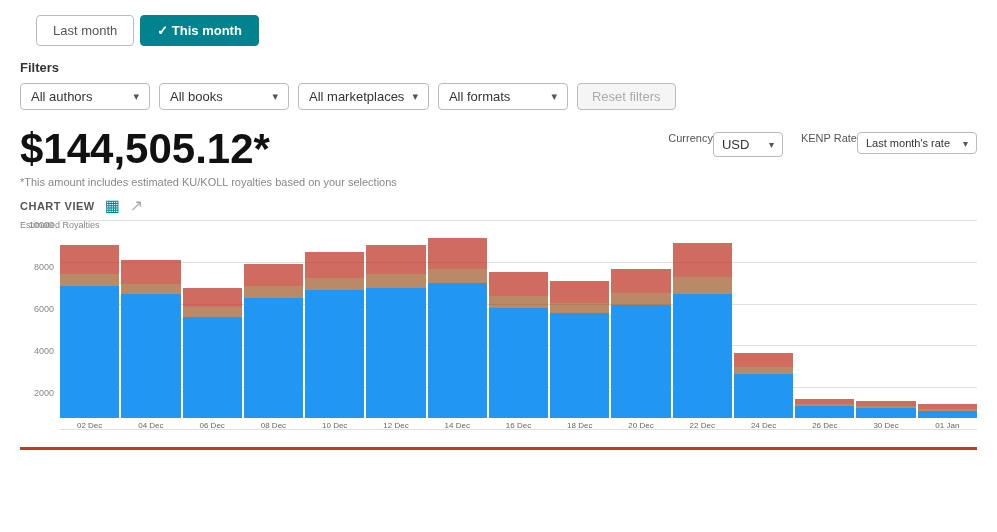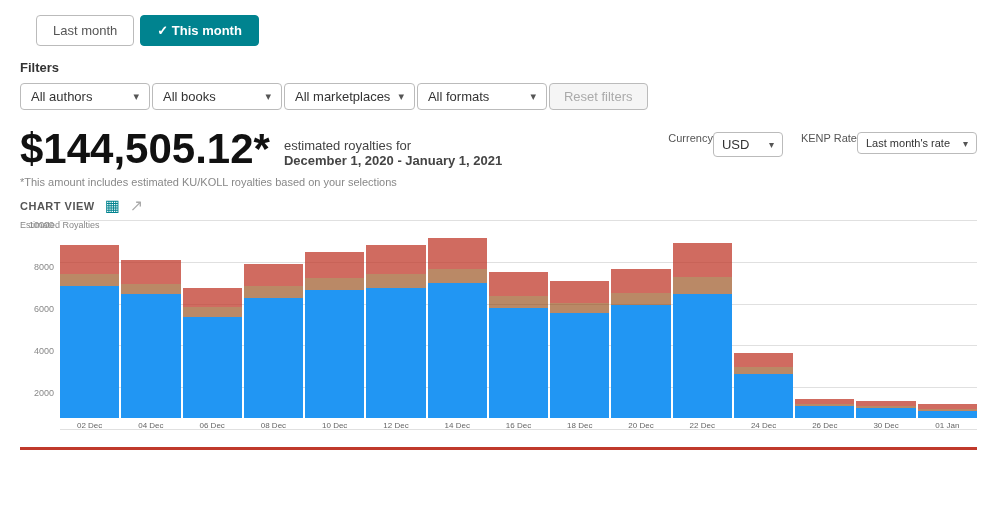--- a/index.html
+++ b/index.html
@@ -44,21 +44,21 @@
       font-weight: bold;
     }
     .filters-label {
       font-size: 13px;
       font-weight: bold;
       color: #333;
       margin-bottom: 8px;
     }
     .filters-row {
       display: flex;
-      gap: 2px;
+      gap: 9px;
       margin-bottom: 18px;
       align-items: center;
     }
     .filter-select {
       display: flex;
       align-items: center;
       justify-content: space-between;
       border: 1px solid #bbb;
       border-radius: 4px;
       padding: 5px 10px;
@@ -288,24 +288,20 @@
     <div class="filter-select">
       <span>All formats</span>
       <span class="chevron">▾</span>
     </div>
     <button class="reset-btn">Reset filters</button>
   </div>
 
   <div class="royalty-section">
     <div class="royalty-left">
       <div class="royalty-amount">$144,505.12*</div>
-      <div class="royalty-label">
-        <span>estimated royalties for</span>
-        <strong>December 1, 2020 - January 1, 2021</strong>
-      </div>
     </div>
     <div class="currency-section">
       <div class="currency-group">
         <label>Currency</label>
         <div class="currency-dropdown">
           <span>USD</span>
           <span class="chevron">▾</span>
         </div>
       </div>
       <div class="currency-group">

